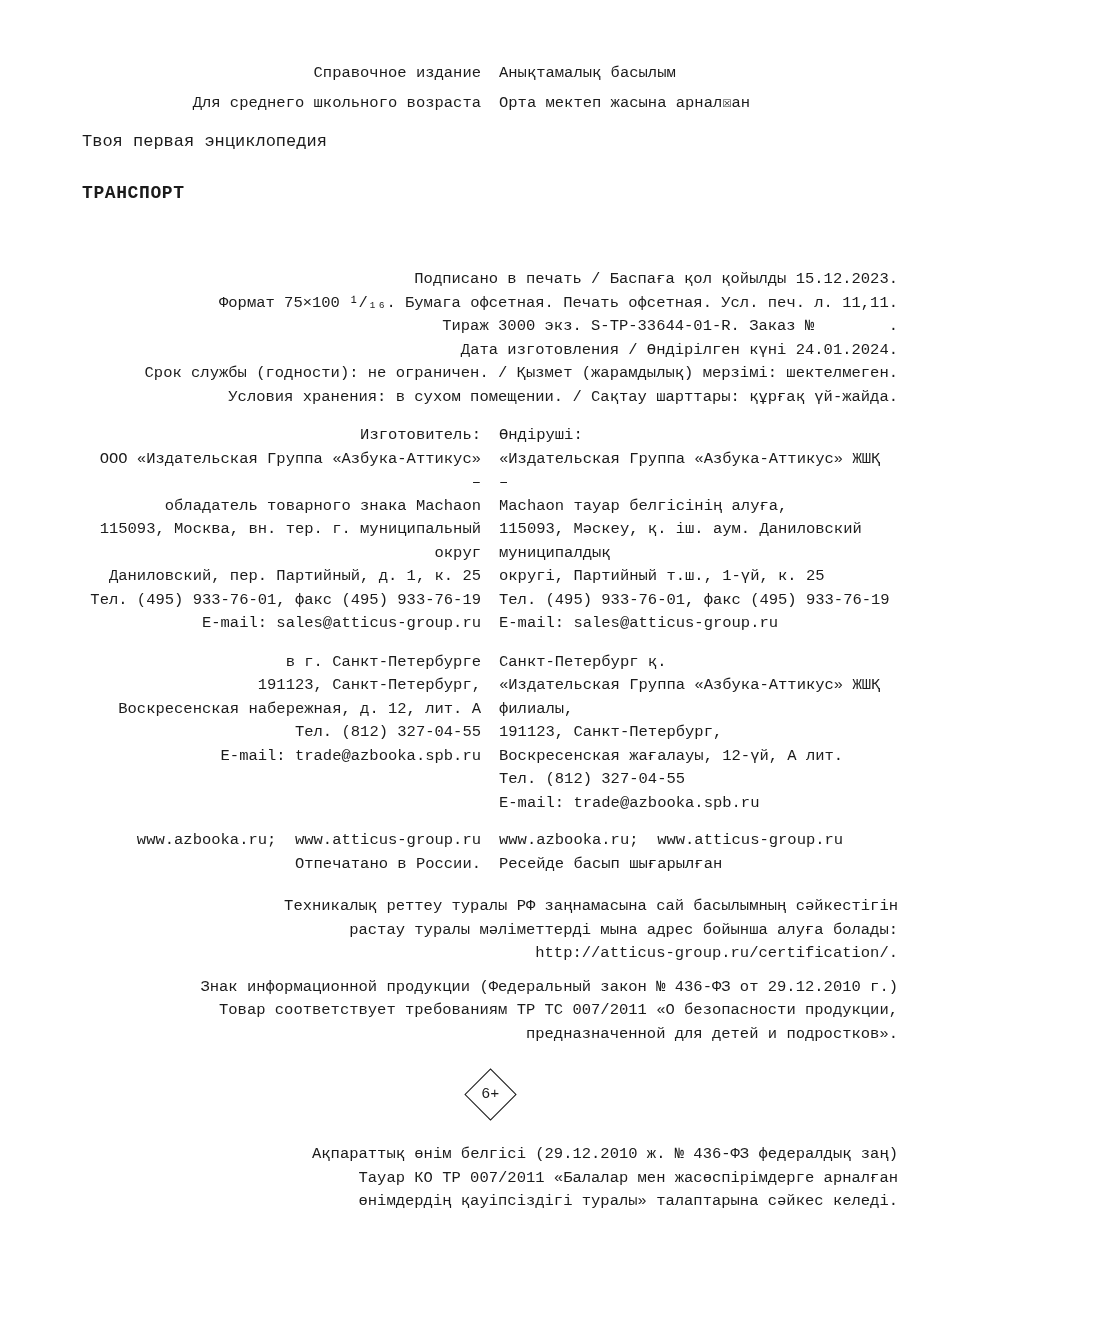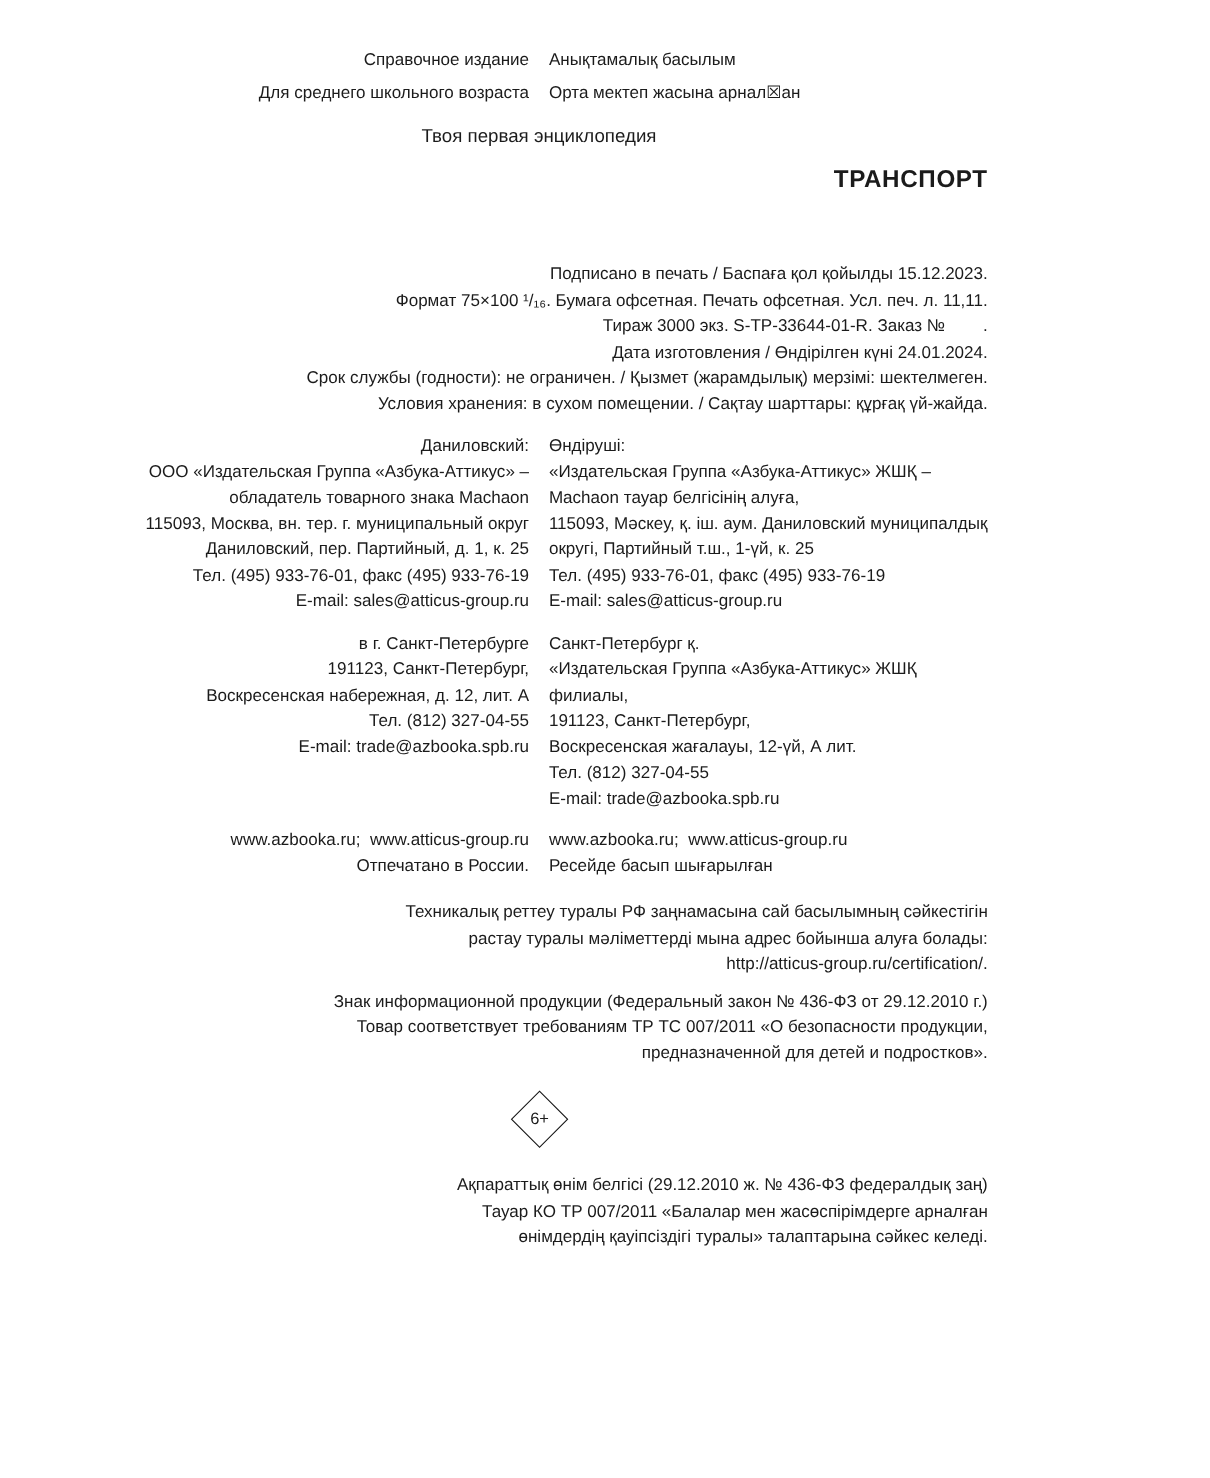--- a/index.html
+++ b/index.html
@@ -12,43 +12,43 @@
     height: 1344px;
     overflow: hidden;
     font-family: "Liberation Sans", "DejaVu Sans", sans-serif;
     color: #1b1b1b;
     -webkit-font-smoothing: antialiased;
   }
   .page {
     box-sizing: border-box;
     width: 980px;
     height: 1344px;
-    padding: 40px 82px 0 82px;
+    padding: 58px 82px 0 82px;
     font-size: 15.5px;
     line-height: 23.5px;
+    font-family: Liberation Mono, monospace;
   }
   .two-col {
     display: flex;
     gap: 18px;
   }
   .col-l { flex: 1 1 50%; text-align: right; }
   .col-r { flex: 1 1 50%; text-align: left; }
   .edition-row { line-height: 30px; }
   .series-title {
-    text-align: center;
     font-size: 17px;
     margin-top: 11px;
     line-height: 26px;
   }
   .book-title {
-    text-align: right;
-    font-size: 22px;
+    text-align: left;
+    font-size: 18px;
     font-weight: bold;
     letter-spacing: 0.6px;
-    margin: 11px 0 0 0;
+    margin: 23px 0 0 0;
     line-height: 30px;
   }
   .center-block { text-align: right; }
   .print-info { margin-top: 60px; }
   .pages-line { margin-top: 6px; }
   .group { margin-top: 15px; }
   .web-group { margin-top: 14px; }
   .cert-block { margin-top: 19px; }
   .sign-block { margin-top: 10px; }
   .badge-wrap {
@@ -95,21 +95,21 @@
     <div>Формат 75×100 ¹/₁₆. Бумага офсетная. Печать офсетная. Усл. печ. л. 11,11.</div>
     <div>Тираж 3000 экз. S-TP-33644-01-R. Заказ №&nbsp;&nbsp;&nbsp;&nbsp;&nbsp;&nbsp;&nbsp;&nbsp;.</div>
     <div>Дата изготовления / Өндірілген күні 24.01.2024.</div>
     <div>Срок службы (годности): не ограничен. / Қызмет (жарамдылық) мерзімі: шектелмеген.</div>
     <div>Условия хранения: в сухом помещении. / Сақтау шарттары: құрғақ үй-жайда.</div>
   </div>
 
 
   <div class="two-col group">
     <div class="col-l">
-      <div>Даниловский:</div>
+      <div>Изготовитель:</div>
       <div>ООО «Издательская Группа «Азбука-Аттикус» –</div>
       <div>обладатель товарного знака Machaon</div>
       <div>115093, Москва, вн. тер. г. муниципальный округ</div>
       <div>Даниловский, пер. Партийный, д. 1, к. 25</div>
       <div>Тел. (495) 933-76-01, факс (495) 933-76-19</div>
       <div>E-mail: sales@atticus-group.ru</div>
     </div>
     <div class="col-r">
       <div>Өндіруші:</div>
       <div>«Издательская Группа «Азбука-Аттикус» ЖШҚ –</div>

